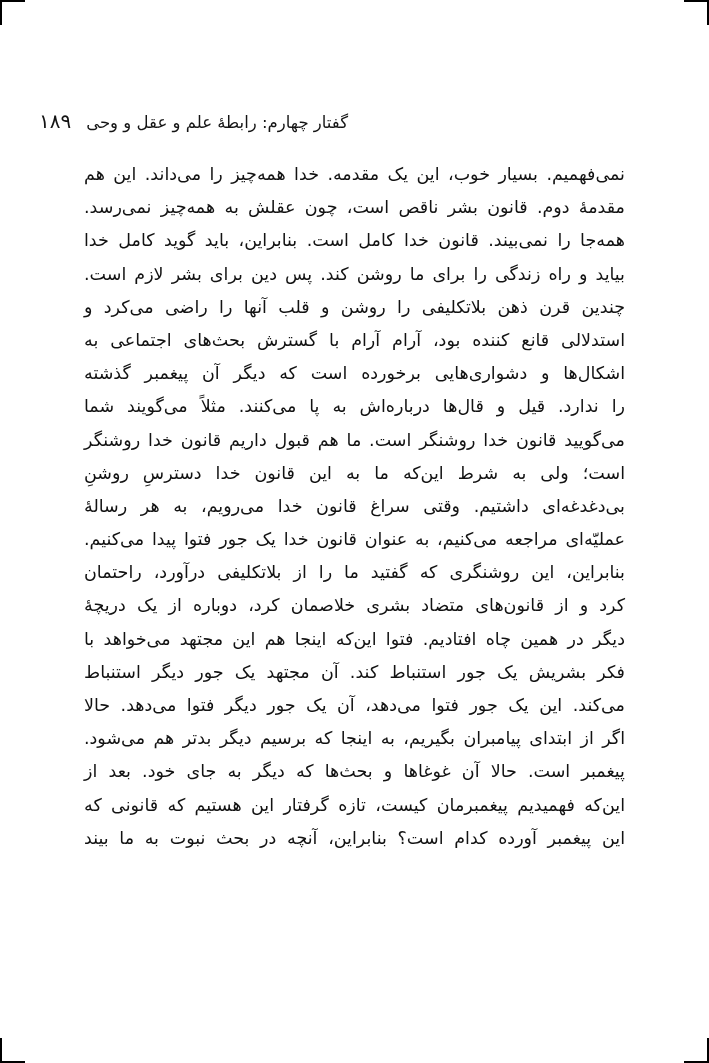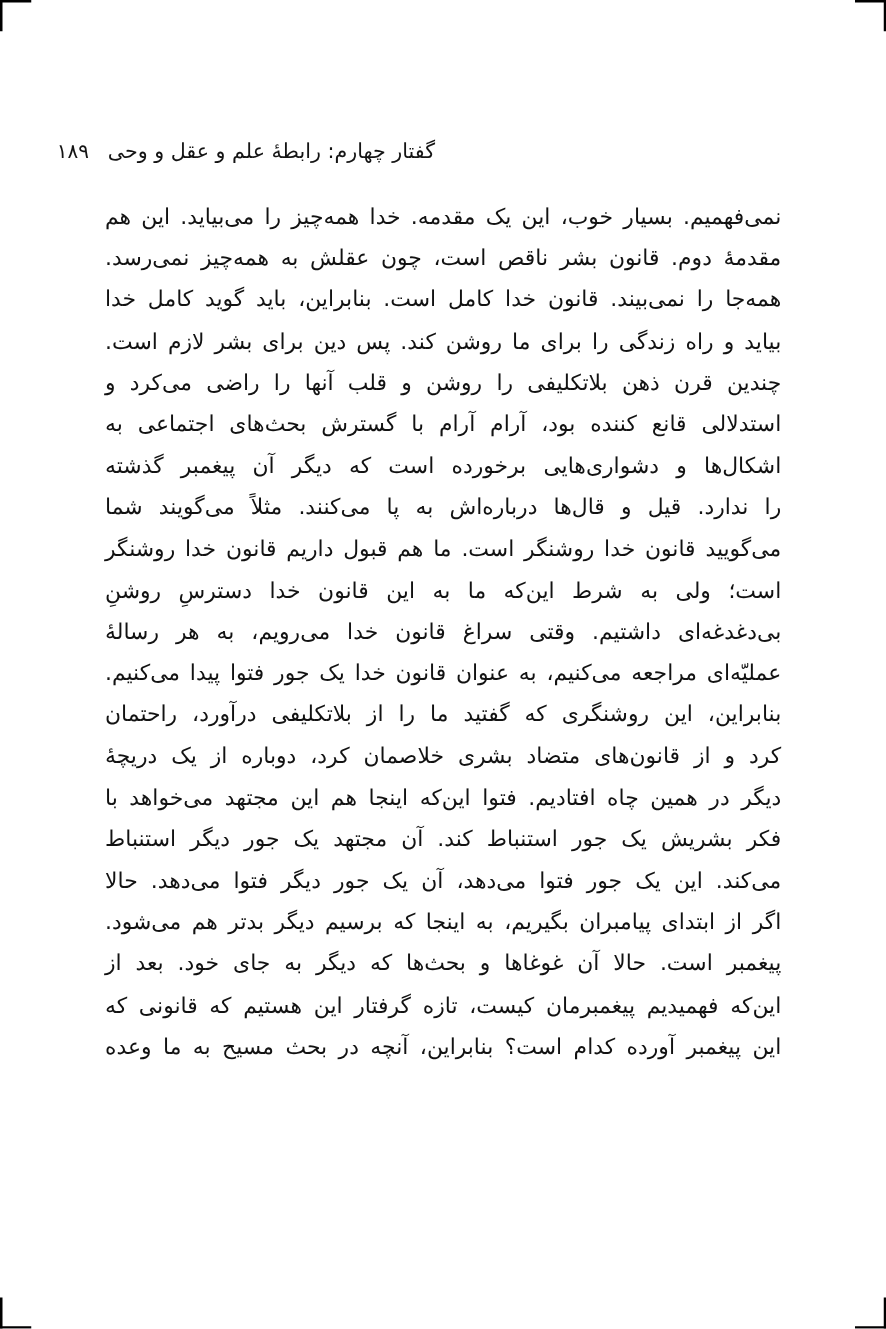--- a/index.html
+++ b/index.html
@@ -37,21 +37,21 @@
     gap: 15px;
     white-space: nowrap;
     font-size: 16.5px;
     line-height: 26px;
     color: #141414;
   }
   .running-head .title {
     letter-spacing: 0.2px;
   }
   .running-head .pagenum {
-    font-size: 16px;
+    font-size: 20px;
   }
 
   .body-text {
     position: absolute;
     top: 158px;
     left: 84px;
     width: 541px;
     direction: rtl;
     font-size: 17.5px;
     color: #121212;
@@ -75,36 +75,36 @@
   <div class="crop tr"></div>
   <div class="crop bl"></div>
   <div class="crop br"></div>
 
   <div class="running-head">
     <span class="title">گفتار چهارم: رابطهٔ علم و عقل و وحی</span>
     <span class="pagenum">۱۸۹</span>
   </div>
 
   <div class="body-text">
-      <div class="line">نمی‌فهمیم. بسیار خوب، این یک مقدمه. خدا همه‌چیز را می‌بیاید. این هم</div>
+      <div class="line">نمی‌فهمیم. بسیار خوب، این یک مقدمه. خدا همه‌چیز را می‌داند. این هم</div>
       <div class="line">مقدمهٔ دوم. قانون بشر ناقص است، چون عقلش به همه‌چیز نمی‌رسد.</div>
       <div class="line">همه‌جا را نمی‌بیند. قانون خدا کامل است. بنابراین، باید گوید کامل خدا</div>
       <div class="line">بیاید و راه زندگی را برای ما روشن کند. پس دین برای بشر لازم است.</div>
       <div class="line">چندین قرن ذهن بلاتکلیفی را روشن و قلب آنها را راضی می‌کرد و</div>
       <div class="line">استدلالی قانع کننده بود، آرام آرام با گسترش بحث‌های اجتماعی به</div>
       <div class="line">اشکال‌ها و دشواری‌هایی برخورده است که دیگر آن پیغمبر گذشته</div>
       <div class="line">را ندارد. قیل و قال‌ها درباره‌اش به پا می‌کنند. مثلاً می‌گویند شما</div>
       <div class="line">می‌گویید قانون خدا روشنگر است. ما هم قبول داریم قانون خدا روشنگر</div>
       <div class="line">است؛ ولی به شرط این‌که ما به این قانون خدا دسترسِ روشنِ</div>
       <div class="line">بی‌دغدغه‌ای داشتیم. وقتی سراغ قانون خدا می‌رویم، به هر رسالهٔ</div>
       <div class="line">عملیّه‌ای مراجعه می‌کنیم، به عنوان قانون خدا یک جور فتوا پیدا می‌کنیم.</div>
       <div class="line">بنابراین، این روشنگری که گفتید ما را از بلاتکلیفی درآورد، راحتمان</div>
       <div class="line">کرد و از قانون‌های متضاد بشری خلاصمان کرد، دوباره از یک دریچهٔ</div>
       <div class="line">دیگر در همین چاه افتادیم. فتوا این‌که اینجا هم این مجتهد می‌خواهد با</div>
       <div class="line">فکر بشریش یک جور استنباط کند. آن مجتهد یک جور دیگر استنباط</div>
       <div class="line">می‌کند. این یک جور فتوا می‌دهد، آن یک جور دیگر فتوا می‌دهد. حالا</div>
       <div class="line">اگر از ابتدای پیامبران بگیریم، به اینجا که برسیم دیگر بدتر هم می‌شود.</div>
       <div class="line">پیغمبر است. حالا آن غوغاها و بحث‌ها که دیگر به جای خود. بعد از</div>
       <div class="line">این‌که فهمیدیم پیغمبرمان کیست، تازه گرفتار این هستیم که قانونی که</div>
-      <div class="line">این پیغمبر آورده کدام است؟ بنابراین، آنچه در بحث مسیح به ما وعده</div>
+      <div class="line">این پیغمبر آورده کدام است؟ بنابراین، آنچه در بحث نبوت به ما بیند</div>
     </div>
 
 </div>
 
 </body></html>

